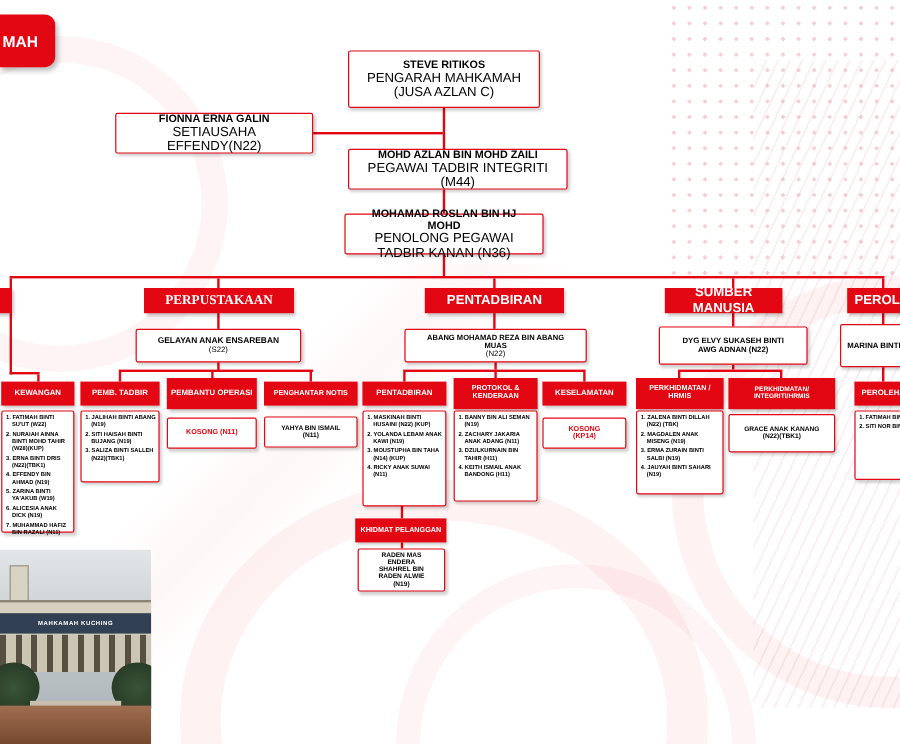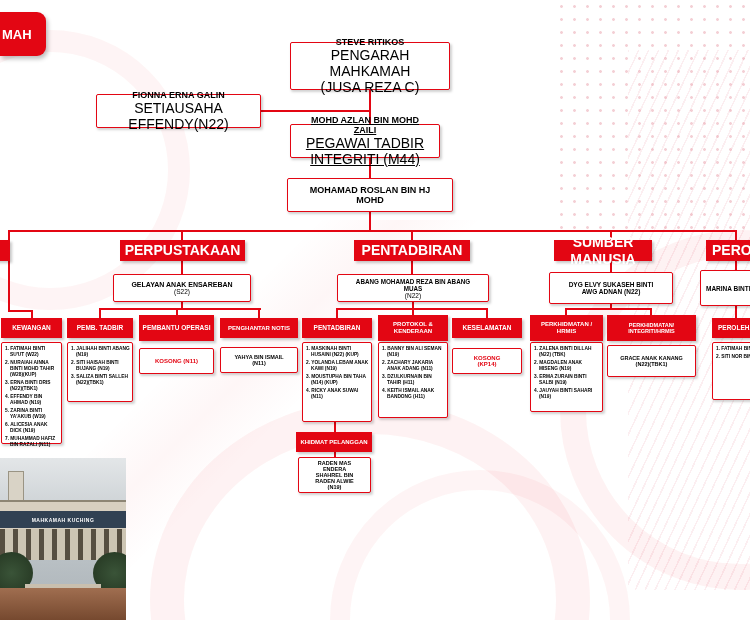--- a/index.html
+++ b/index.html
@@ -43,21 +43,21 @@
     display:flex; flex-direction:column; justify-content:center; align-items:center;
     text-align:center; padding:12px; box-shadow:1.5px 2px 2.5px rgba(0,0,0,.18);
     border-radius:2px;
   }
   .redhead {
     position:absolute; z-index:2; background:var(--red); color:#fff; font-weight:bold;
     display:flex; align-items:center; justify-content:center; text-align:center;
     padding:1px 2px; box-shadow:1.5px 2px 2.5px rgba(0,0,0,.22); line-height:1.15;
   }
   .nm { font-weight:bold; }
-  .t9 { font-size:9px; }  .t8 { font-size:14px; }  .t7 { font-size:7px; }
+  .t9 { font-size:9px; }  .t8 { font-size:11px; }  .t7 { font-size:7px; }
   .t65 { font-size:6.5px; } .t6 { font-size:6px; } .t55 { font-size:5.5px; }
   .listbox {
     position:absolute; z-index:2; background:#fff; border:1.5px solid var(--red);
     text-align:left; padding:3px 2px 2px 3px; box-shadow:1.5px 2px 2.5px rgba(0,0,0,.18);
     font-size:4.8px; font-weight:bold; line-height:1.3; border-radius:2px;
   }
   .member { padding-left:5px; text-indent:-5px; margin-bottom:1.5px; }
   .vacant { color:var(--red); font-weight:bold; }
   
   .photo { position:absolute; left:0; top:458px; width:126px; height:162px; z-index:2; overflow:hidden; }
@@ -119,39 +119,40 @@
 <div class="line" style="left:565px; top:308px; width:87px; height:2px;"></div>
 <div class="line" style="left:565px; top:310px; width:2px; height:5px;"></div>
 <div class="line" style="left:650px; top:310px; width:2px; height:5px;"></div>
 <div class="line" style="left:735px; top:306px; width:2px; height:12px;"></div>
 <div class="line" style="left:334px; top:420px; width:2px; height:12px;"></div>
 <div class="line" style="left:334px; top:452px; width:2px; height:5px;"></div>
 
 <div class="box" style="left:290px; top:42px; width:160px; height:48px;">
   <div class="nm t9">STEVE RITIKOS</div>
   <div class="t8">PENGARAH MAHKAMAH</div>
-  <div class="t8">(JUSA REZA C)</div>
+  <div class="t8">(JUSA AZLAN C)</div>
 </div>
 
 <div class="box" style="left:96px; top:94px; width:165px; height:34px;">
   <div class="nm t9">FIONNA ERNA GALIN</div>
   <div class="t8">SETIAUSAHA EFFENDY(N22)</div>
 </div>
 
-<div class="box" style="left:290px; top:124px; width:150px; height:34px;text-decoration:underline;">
+<div class="box" style="left:290px; top:124px; width:183px; height:34px;">
   <div class="nm t9">MOHD AZLAN BIN MOHD ZAILI</div>
   <div class="t8">PEGAWAI TADBIR INTEGRITI (M44)</div>
 </div>
 
 <div class="box" style="left:287px; top:178px; width:166px; height:34px;">
   <div class="nm t9">MOHAMAD ROSLAN BIN HJ MOHD</div>
+  <div class="t8">PENOLONG PEGAWAI TADBIR KANAN (N36)</div>
 </div>
 
 <div class="redhead t8" style="left:-32px; top:240px; width:42px; height:21px;"></div>
-<div class="redhead t8" style="left:120px; top:240px; width:125px; height:21px;">
+<div class="redhead t8" style="left:120px; top:240px; width:125px; height:21px;font-family:Liberation Serif, serif;">
   <span>PERPUSTAKAAN</span>
 </div>
 <div class="redhead t8" style="left:354px; top:240px; width:116px; height:21px;">
   <span>PENTADBIRAN</span>
 </div>
 <div class="redhead t8" style="left:554px; top:240px; width:98px; height:21px;">
   <span>SUMBER MANUSIA</span>
 </div>
 <div class="redhead t8" style="left:706px; top:240px; width:80px; height:21px; justify-content:flex-start; padding-left:6px;">
   <span>PEROLEHAN</span>

